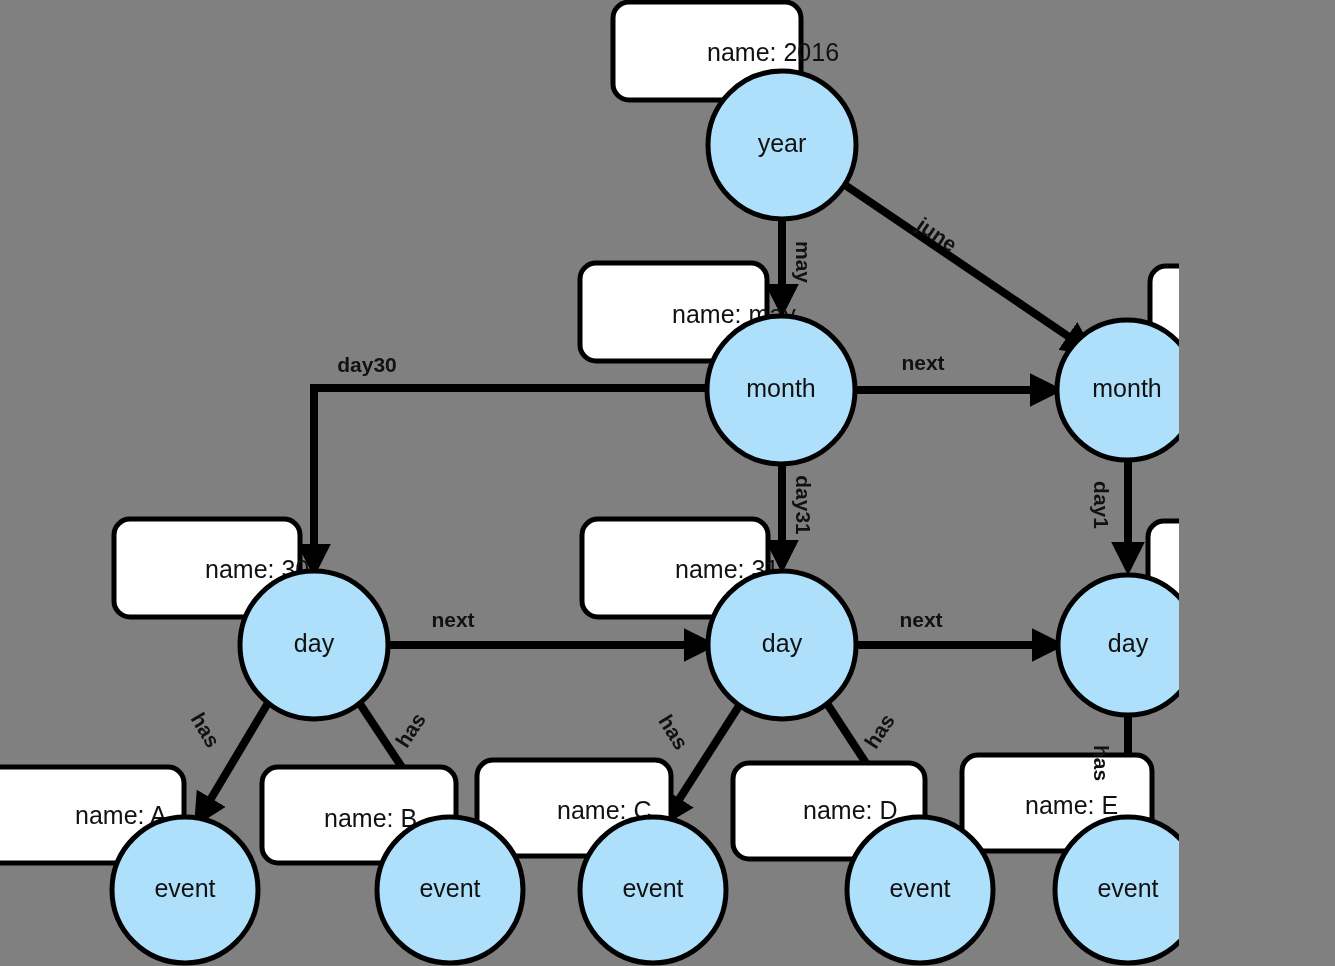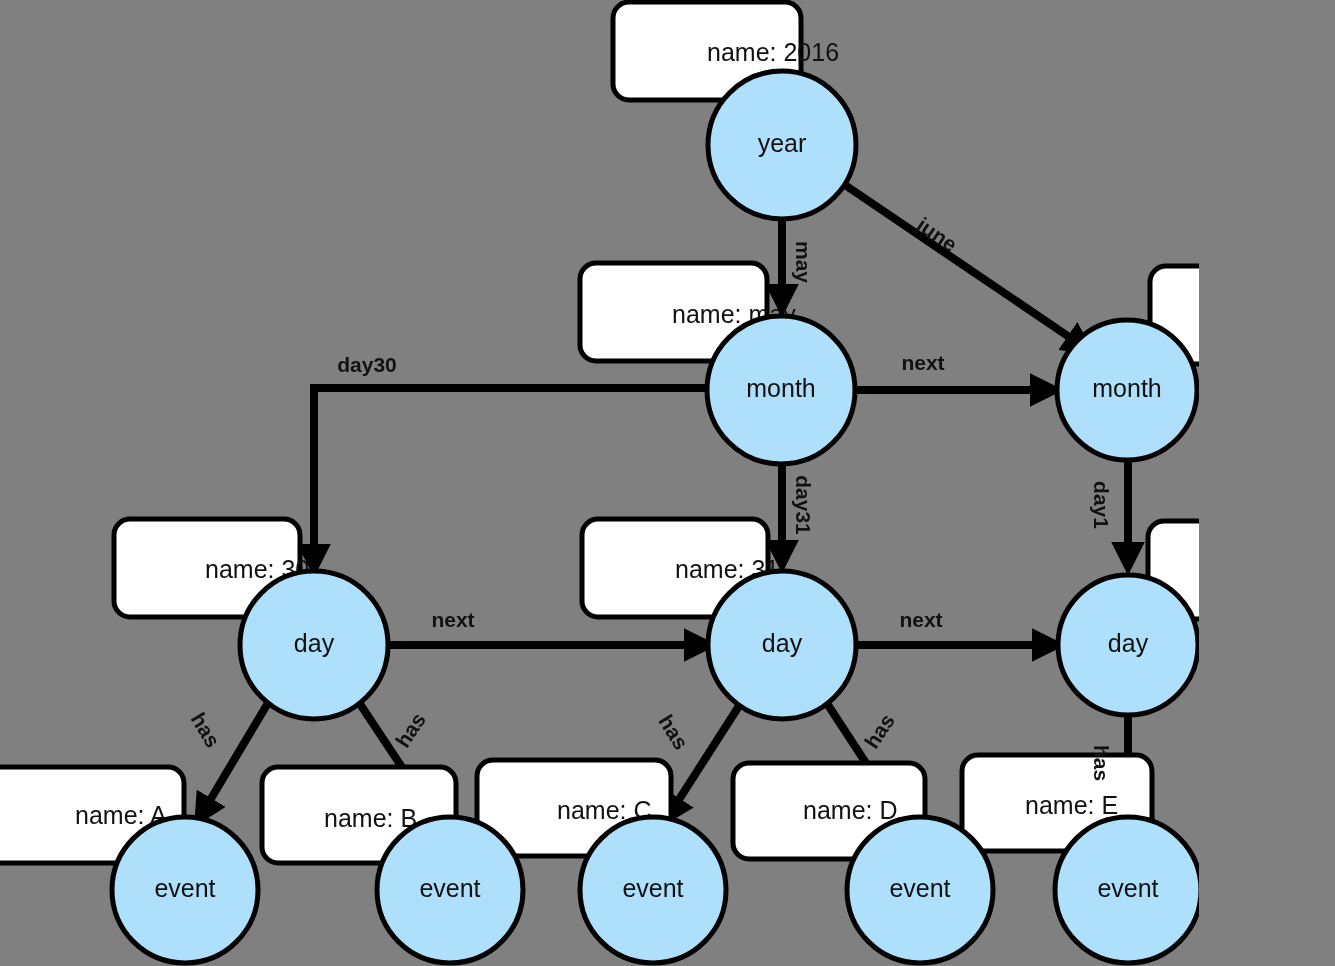--- a/index.html
+++ b/index.html
@@ -8,21 +8,20 @@
     padding: 0;
     background: #808080;
   }
   #stage {
     position: relative;
     width: 1179px;
     height: 966px;
     background: #808080;
     overflow: hidden;
     font-family: "Liberation Sans", sans-serif;
-    padding-left: 20px;
   }
   svg.graph {
     position: absolute;
     left: 0;
     top: 0;
     width: 1335px;
     height: 966px;
     display: block;
   }
   .prop-box {

